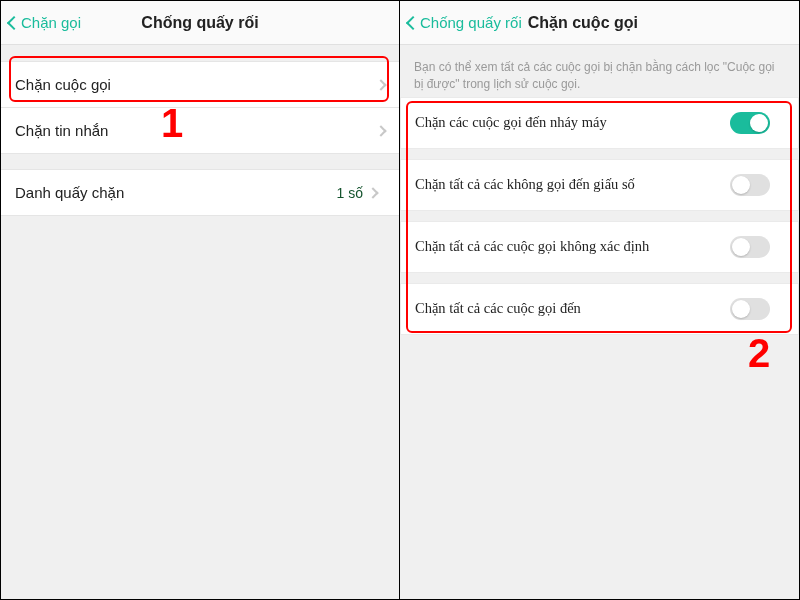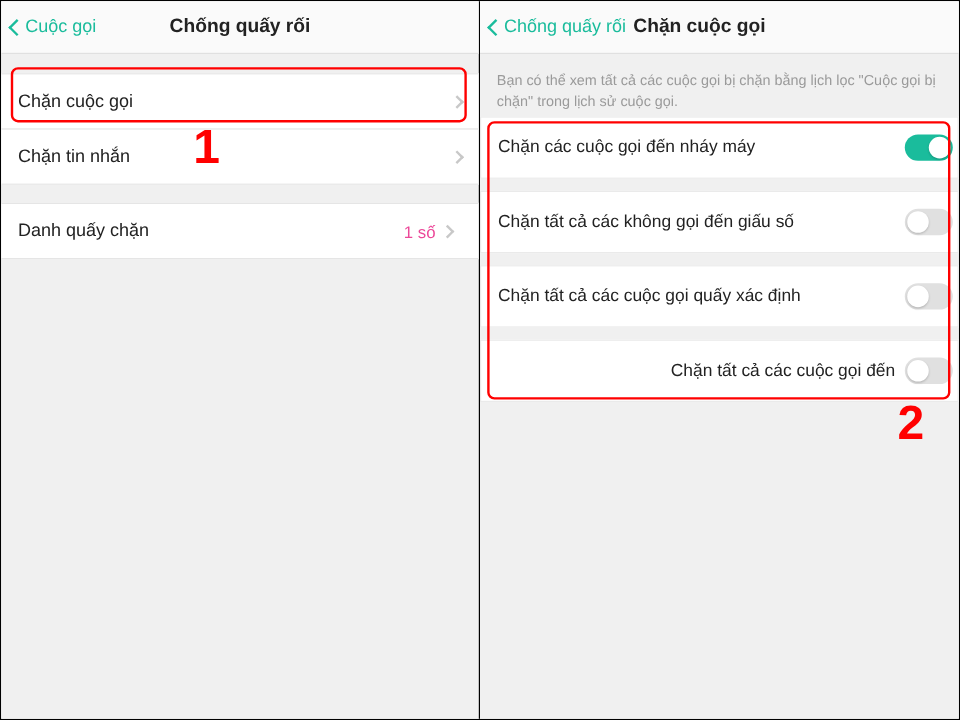--- a/index.html
+++ b/index.html
@@ -72,21 +72,21 @@
     color: #222;
     margin-bottom: -1px;
   }
   .row .chevron-right {
     width: 8px; height: 8px;
     border-right: 2px solid #c8c8c8;
     border-top: 2px solid #c8c8c8;
     transform: rotate(45deg);
   }
   .row .detail {
-    color: #ec4899;
+    color: #14532d;
     font-size: 14px;
     margin-right: 8px;
     display: flex;
     align-items: center;
     gap: 6px;
   }
   .hint {
     padding: 10px 14px 4px 14px;
     color: #9a9a9a;
     font-size: 12px;
@@ -103,50 +103,50 @@
     width: 18px; height: 18px;
     background: #fff;
     border-radius: 50%;
     position: absolute;
     top: 2px; left: 2px;
     box-shadow: 0 1px 2px rgba(0,0,0,0.2);
     transition: left .1s;
   }
   .toggle.on { background: #1abc9c; }
   .toggle.on .knob { left: 20px; }
-  .row.toggle-row { padding-right: 4px; }
+  .row.toggle-row { padding-right: 28px; font-family: Liberation Serif, serif; }
   .row.toggle-row .label { flex: 1; padding-right: 8px; font-size: 14.5px; }
   .highlight-box {
     position: absolute;
     border: 2px solid #ff0000;
     border-radius: 6px;
     pointer-events: none;
   }
   .annotation-num {
     position: absolute;
     color: #ff0000;
     font-size: 40px;
     font-weight: 700;
     font-family: Arial, sans-serif;
     pointer-events: none;
   }
   .right-group { margin-top: 0; }
   .right-group .row { margin-bottom: 10px; border: 1px solid #eaeaea; }
-  .right-group .row:last-child { margin-bottom: 0; text-align: right; }
+  .right-group .row:last-child { margin-bottom: 0; }
 </style>
 </head>
 <body>
 
 <div class="container">
 
   <div class="panel left">
     <div class="header">
       <div class="back-btn">
         <span class="chevron-left"></span>
-        <span>Cuộc gọi</span>
+        <span>Chặn gọi</span>
       </div>
       <div class="title">Chống quấy rối</div>
     </div>
 
     <div class="section">
       <div class="row">
         <span>Chặn cuộc gọi</span>
         <span class="chevron-right"></span>
       </div>
       <div class="row">
@@ -171,37 +171,37 @@
 
   <div class="panel right">
     <div class="header">
       <div class="back-btn">
         <span class="chevron-left"></span>
         <span>Chống quấy rối</span>
       </div>
       <div class="title">Chặn cuộc gọi</div>
     </div>
 
-    <div class="hint" style="padding-top:14px;">Bạn có thể xem tất cả các cuộc gọi bị chặn bằng lịch lọc "Cuộc gọi bị chặn" trong lịch sử cuộc gọi.</div>
+    <div class="hint" style="padding-top:14px;">Bạn có thể xem tất cả các cuộc gọi bị chặn bằng cách lọc "Cuộc gọi bị được" trong lịch sử cuộc gọi.</div>
 
     <div class="section right-group" id="toggle-list">
         <div class="row toggle-row">
           <span class="label">Chặn các cuộc gọi đến nháy máy</span>
           <div class="toggle on">
             <div class="knob"></div>
           </div>
         </div>
         <div class="row toggle-row">
           <span class="label">Chặn tất cả các không gọi đến giấu số</span>
           <div class="toggle">
             <div class="knob"></div>
           </div>
         </div>
         <div class="row toggle-row">
-          <span class="label">Chặn tất cả các cuộc gọi quấy xác định</span>
+          <span class="label">Chặn tất cả các cuộc gọi không xác định</span>
           <div class="toggle">
             <div class="knob"></div>
           </div>
         </div>
         <div class="row toggle-row">
           <span class="label">Chặn tất cả các cuộc gọi đến</span>
           <div class="toggle">
             <div class="knob"></div>
           </div>
         </div>

